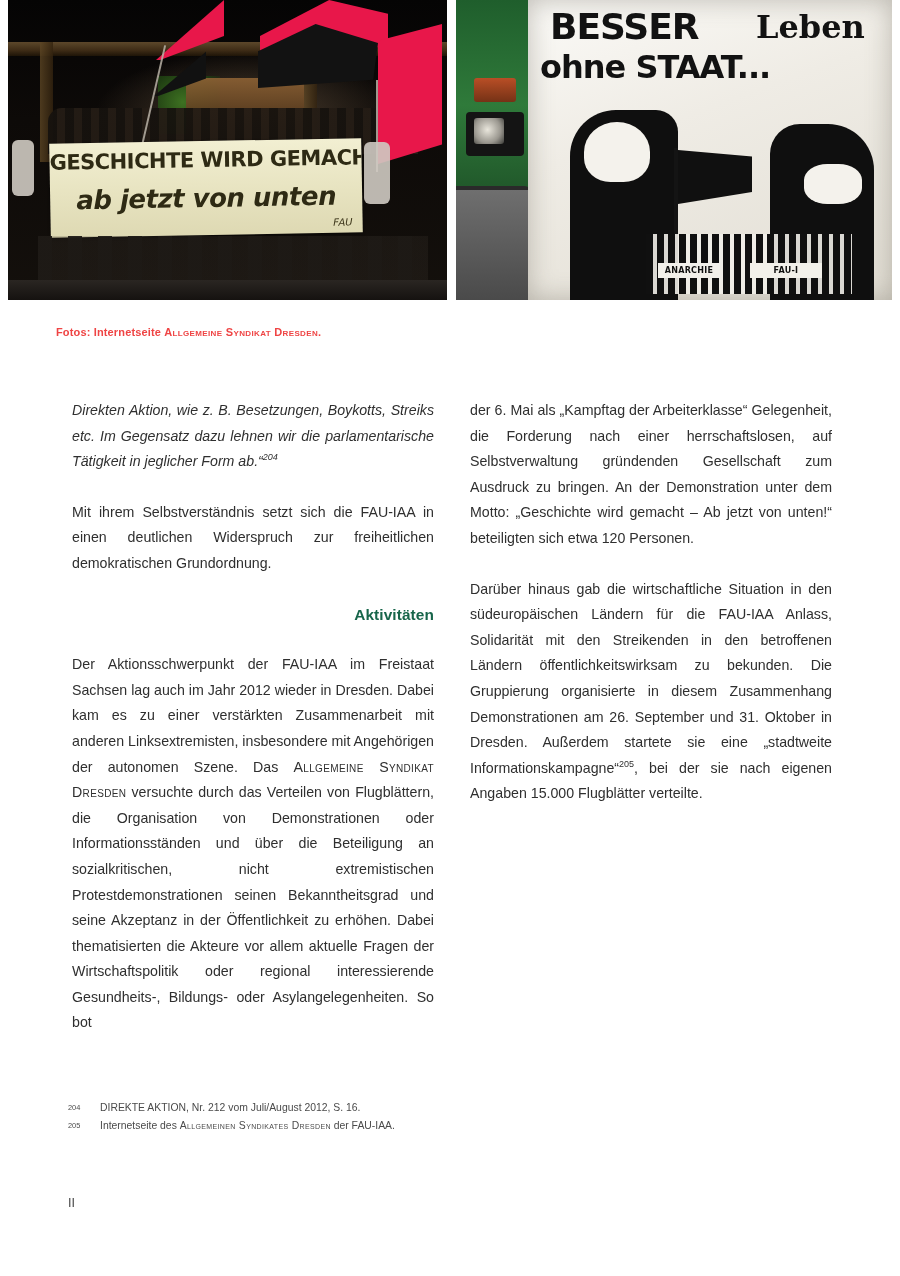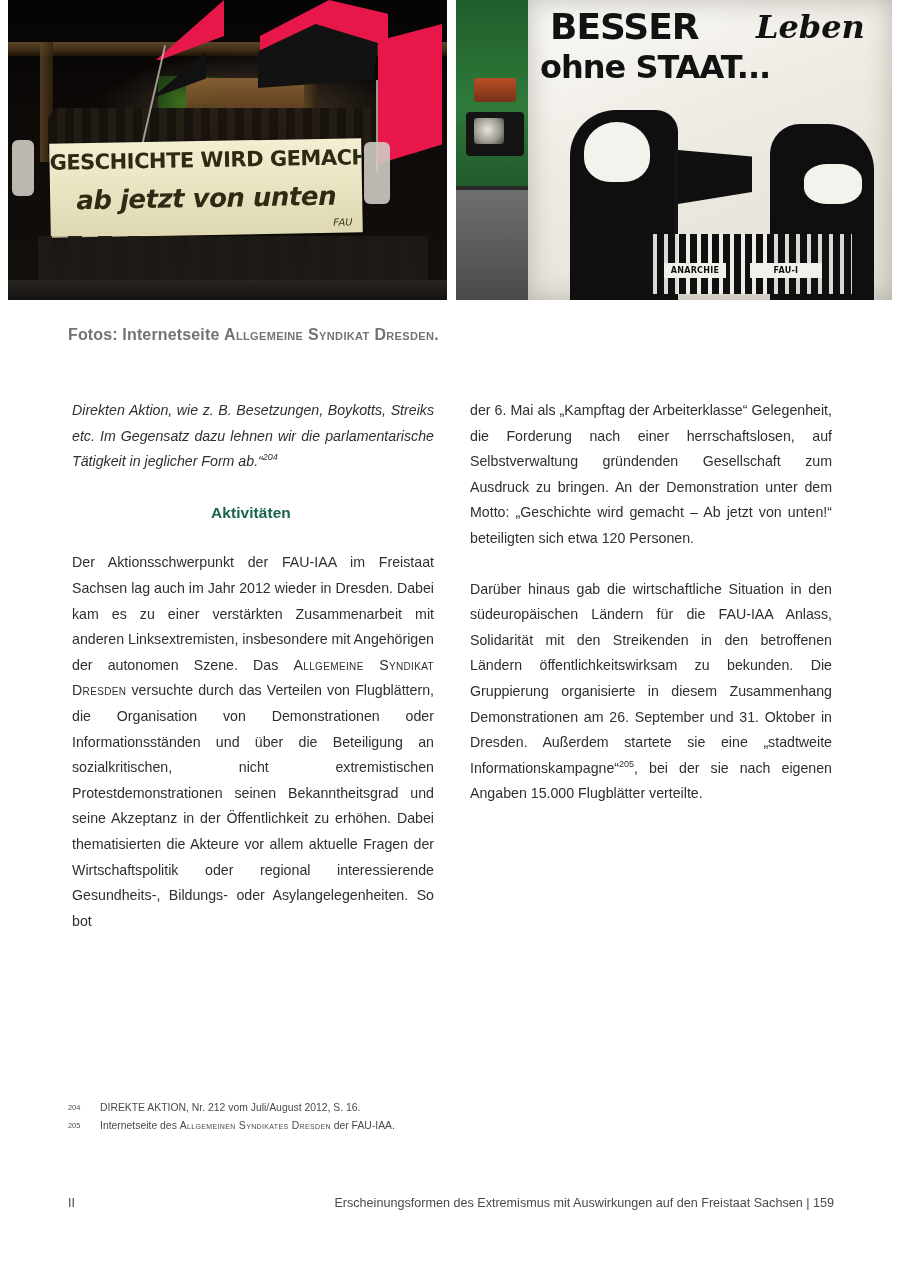--- a/index.html
+++ b/index.html
@@ -135,21 +135,21 @@
     background: linear-gradient(160deg,#fbfaf7 0%,#efece5 40%,#e2ded4 100%);
     box-shadow: inset 0 0 26px rgba(120,115,105,.45);
   }
   .cloth-txt1, .cloth-txt2 {
     position: absolute; font-family: "DejaVu Sans", sans-serif;
     font-weight: bold; color: #121212; white-space: nowrap;
   }
   .cloth-txt1 { left: 22px; top: 6px;  font-size: 36px; letter-spacing: -1px; text-align: center; }
   .cloth-txt2 { left: 12px; top: 48px; font-size: 32px; letter-spacing: -1px; }
   .cloth-script {
-    position: absolute; font-family: "DejaVu Serif", serif; font-style: italic;
+    position: absolute; font-family: "DejaVu Serif", serif; 
     font-weight: bold; color: #121212; white-space: nowrap;
   }
   .fig {
     position: absolute; bottom: 0;
     background: #0f0f0f;
   }
   .fig-l { left: 42px;  width: 108px; height: 190px; border-radius: 46px 22px 0 0; }
   .fig-r { right: 18px; width: 104px; height: 176px; border-radius: 30px 46px 0 0; }
   .fig-face-l {
     position: absolute; left: 56px; bottom: 118px; width: 66px; height: 60px;
@@ -173,24 +173,24 @@
   .plate {
     position: absolute; bottom: 22px; height: 15px; background: #f2f0ea;
     font-family: "DejaVu Sans", sans-serif; font-size: 8px; font-weight: bold;
     color: #101010; display: flex; align-items: center; justify-content: center;
     letter-spacing: .3px;
   }
 
   
   .caption {
     position: absolute;
-    left: 68px; top: 326px;
-    font-size: 16px;
+    left: 56px; top: 326px;
+    font-size: 11px;
     font-weight: bold;
-    color: #737373;
+    color: #ef4444;
     letter-spacing: .15px;
   }
   .sc { font-variant: small-caps; letter-spacing: .35px; }
 
   
   .col {
     position: absolute;
     top: 398px;
     width: 366px;
     font-size: 14.2px;
@@ -204,21 +204,21 @@
   .col p { margin: 0 0 25px 4px; }
   .quote-italic { font-style: italic; }
   sup { font-size: 9px; vertical-align: super; line-height: 0; }
 
   h2.section-head {
     margin: 0 0 25px 0;
     font-size: 15.4px;
     font-weight: bold;
     color: #17654a;
     letter-spacing: .1px;
-    text-align: center;
+    text-align: right;
   }
 
   
   .footnotes {
     position: absolute;
     left: 68px; top: 1099px;
     width: 766px;
     font-size: 10.4px;
     line-height: 18px;
     color: #4a4a4a;
@@ -295,34 +295,35 @@
 
       <div class="fig fig-l"></div>
       <div class="fig-face-l"></div>
       <div class="fig fig-r"></div>
       <div class="fig-face-r"></div>
 
       <div class="fig-flagpole"></div>
       <div class="fig-flag"></div>
       <div class="fig-crowd"></div>
 
-      <div class="plate" style="left:136px;width:62px">ANARCHIE</div>
+      <div class="plate" style="left:130px;width:62px">ANARCHIE</div>
       <div class="plate" style="left:222px;width:72px">FAU-I</div>
     </div>
   </div>
 </div>
 
 <div class="caption">
   <span>Fotos: Internetseite </span><span class="sc">Allgemeine Syndikat Dresden</span><span>.</span>
 </div>
 
 <div class="col col-left">
 
   <p class="quote-italic"><span>Direkten Aktion, wie z. B. Besetzungen, Boykotts, Streiks etc. Im Gegensatz dazu lehnen wir die parlamentarische Tätigkeit in jeglicher Form ab.“</span><sup>204</sup></p>
 
+  <p>Mit ihrem Selbstverständnis setzt sich die FAU-IAA in einen deutlichen Widerspruch zur freiheitlichen demokratischen Grundordnung.</p>
 
   <h2 class="section-head">Aktivitäten</h2>
 
   <p><span>Der Aktionsschwerpunkt der FAU-IAA im Freistaat Sachsen lag auch im Jahr 2012 wieder in Dresden. Dabei kam es zu einer verstärkten Zusammenarbeit mit anderen Linksextremisten, insbesondere mit Angehörigen der autonomen Szene. Das </span><span class="sc">Allgemeine Syndikat Dresden</span><span> versuchte durch das Verteilen von Flugblättern, die Organisation von Demonstrationen oder Informationsständen und über die Beteiligung an sozialkritischen, nicht extremistischen Protestdemonstrationen seinen Bekanntheitsgrad und seine Akzeptanz in der Öffentlichkeit zu erhöhen. Dabei thematisierten die Akteure vor allem aktuelle Fragen der Wirtschaftspolitik oder regional interessierende Gesundheits-, Bildungs- oder Asylangelegenheiten. So bot</span></p>
 </div>
 
 <div class="col col-right">
 
   <p>der 6. Mai als „Kampftag der Arbeiterklasse“ Gelegenheit, die Forderung nach einer herrschaftslosen, auf Selbstverwaltung gründenden Gesellschaft zum Ausdruck zu bringen. An der Demonstration unter dem Motto: „Geschichte wird gemacht – Ab jetzt von unten!“ beteiligten sich etwa 120 Personen.</p>
 
@@ -333,14 +334,13 @@
   <div class="fn">
     <span class="fn-num">204</span><span>DIREKTE AKTION, Nr. 212 vom Juli/August 2012, S. 16.</span>
   </div>
   <div class="fn">
     <span class="fn-num">205</span><span>Internetseite des </span><span class="sc">Allgemeinen Syndikates Dresden</span><span> der FAU-IAA.</span>
   </div>
 </div>
 
 <div class="footer">
   <span class="vol">II</span>
-  <span class="ftxt">Erscheinungsformen des Extremismus mit Auswirkungen auf den Freistaat Sachsen | 159</span>
 </div>
 
 </body></html>

